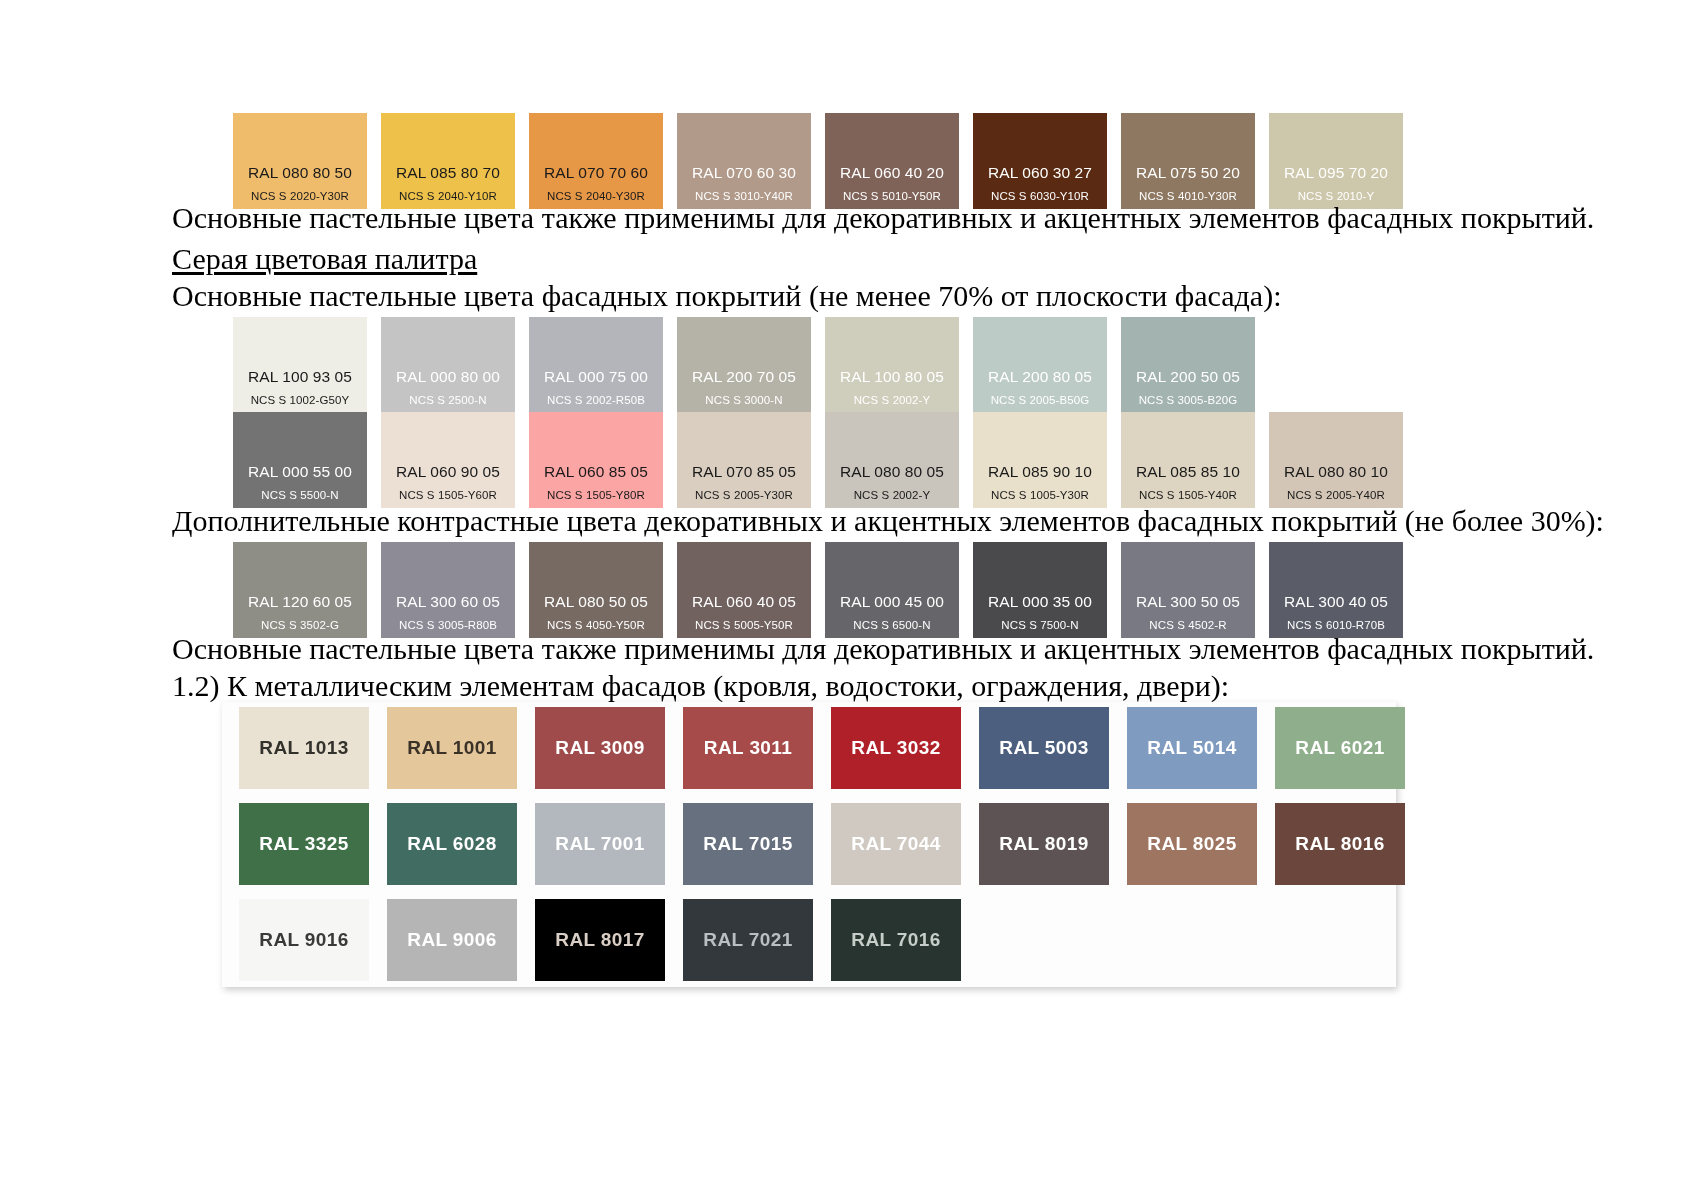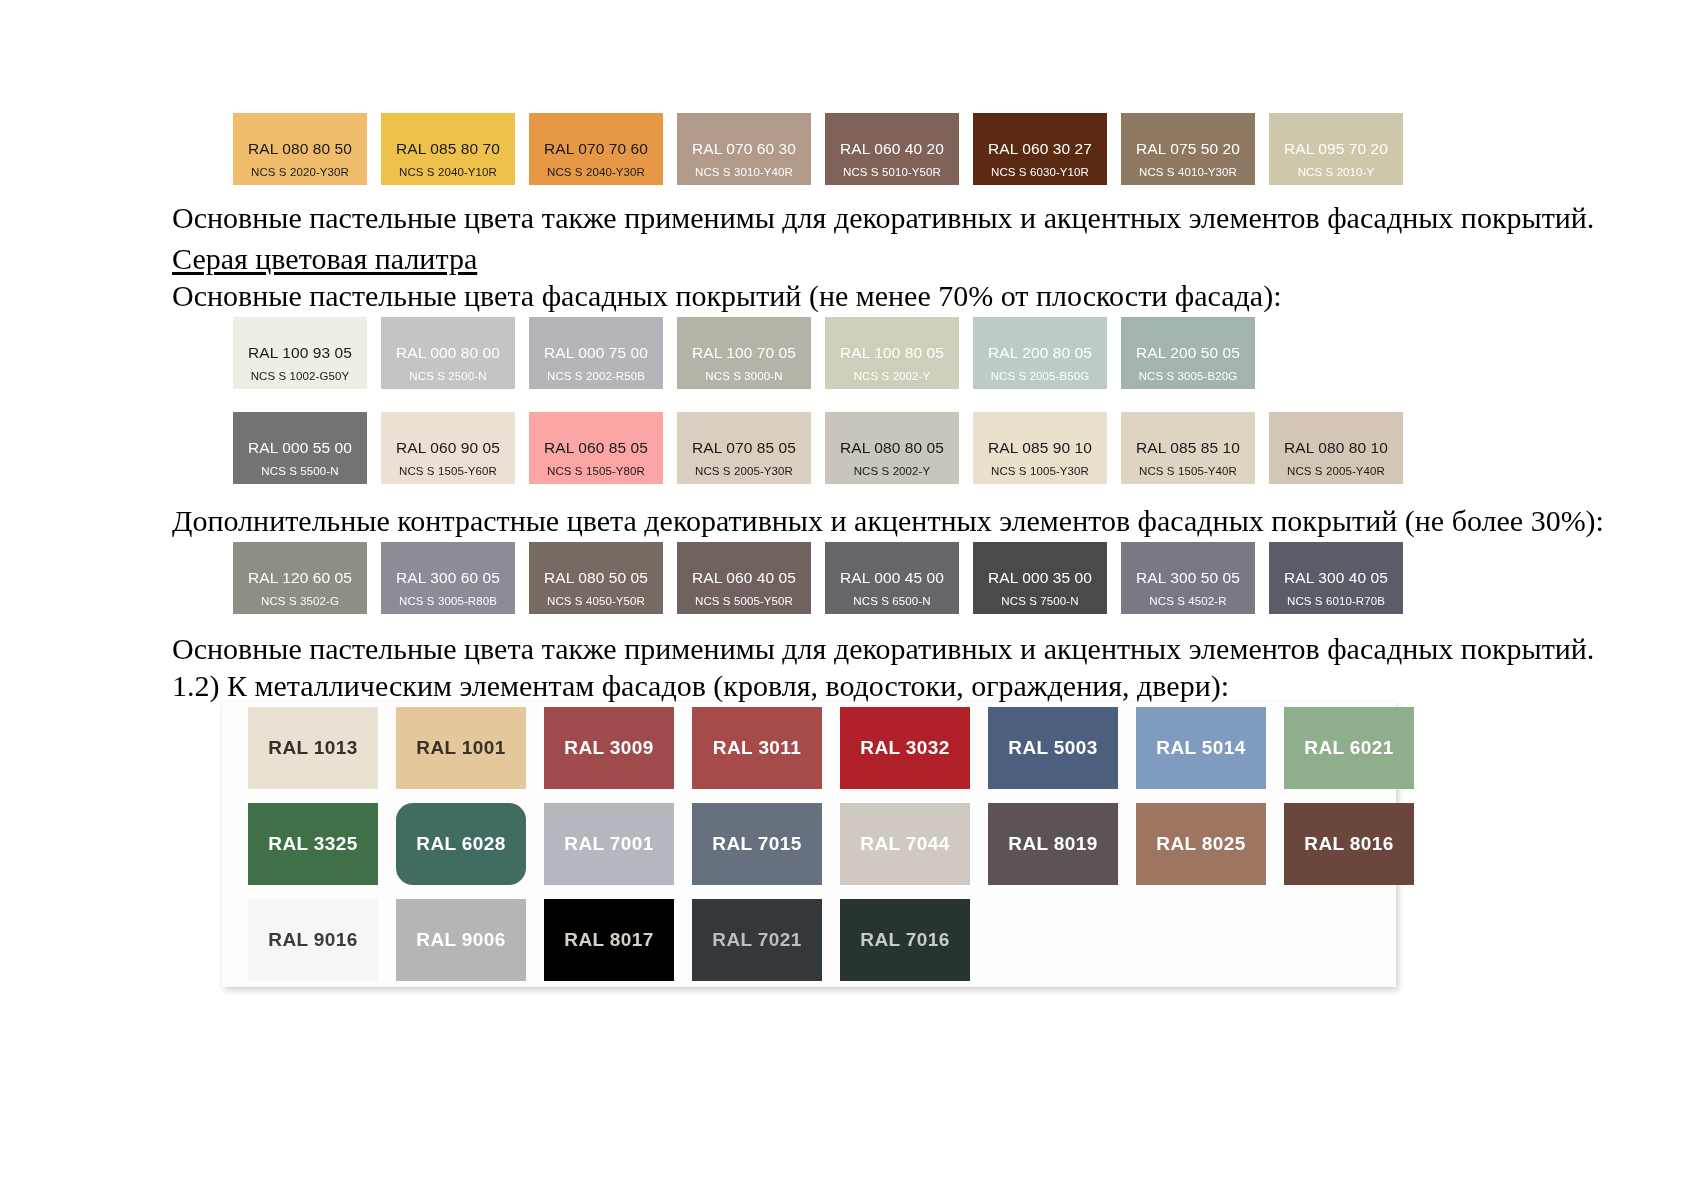--- a/index.html
+++ b/index.html
@@ -35,21 +35,21 @@
     text-underline-offset: 3px;
   }
 
   
   .swatch-row {
     display: flex;
     gap: 0px;
   }
   .ncs-swatch {
     width: 134px;
-    height: 72px;
+    height: 96px;
     position: relative;
     box-sizing: border-box;
     display: flex;
     flex-direction: column;
     justify-content: flex-end;
     align-items: center;
     padding-bottom: 6px;
     font-family: "Liberation Sans", sans-serif;
     overflow: hidden;
   }
@@ -86,21 +86,21 @@
     justify-content: center;
     font-family: "Liberation Sans", sans-serif;
     font-size: 19px;
     font-weight: bold;
     letter-spacing: 0.4px;
     box-sizing: border-box;
   }
   .metal-cell {
     width: 148px;
     display: flex;
-    justify-content: flex-end;
+    justify-content: center;
   }
 </style>
 </head>
 <body>
 
 <div class="page">
 
   <div class="swatch-row" id="warm-row-0" style="position:absolute; left:233px; top:113px;">
       <div class="swatch-cell">
         <div class="ncs-swatch" style="background: rgb(239, 188, 108); color: rgb(26, 26, 26);">
@@ -172,21 +172,21 @@
         </div>
       </div>
       <div class="swatch-cell">
         <div class="ncs-swatch" style="background: rgb(180, 180, 187); color: rgb(255, 255, 255);">
           <div class="ral">RAL 000 75 00</div>
           <div class="ncs">NCS S 2002-R50B</div>
         </div>
       </div>
       <div class="swatch-cell">
         <div class="ncs-swatch" style="background: rgb(181, 179, 167); color: rgb(255, 255, 255);">
-          <div class="ral">RAL 100 70 05</div>
+          <div class="ral">RAL 200 70 05</div>
           <div class="ncs">NCS S 3000-N</div>
         </div>
       </div>
       <div class="swatch-cell">
         <div class="ncs-swatch" style="background: rgb(207, 205, 188); color: rgb(255, 255, 255);">
           <div class="ral">RAL 100 80 05</div>
           <div class="ncs">NCS S 2002-Y</div>
         </div>
       </div>
       <div class="swatch-cell">
@@ -335,21 +335,21 @@
         </div>
         <div class="metal-cell">
           <div class="metal-swatch" style="background: rgb(143, 174, 139); color: rgb(255, 255, 255);">RAL 6021</div>
         </div>
       </div>
     <div class="swatch-row" id="metal-row-1" style="position:absolute; left:8px; top:101px;">
         <div class="metal-cell">
           <div class="metal-swatch" style="background: rgb(63, 112, 72); color: rgb(255, 255, 255);">RAL 3325</div>
         </div>
         <div class="metal-cell">
-          <div class="metal-swatch" style="background: rgb(65, 108, 97); color: rgb(255, 255, 255); border-radius: 17px;">RAL 6028</div>
+          <div class="metal-swatch" style="background: rgb(65, 108, 97); color: rgb(255, 255, 255);">RAL 6028</div>
         </div>
         <div class="metal-cell">
           <div class="metal-swatch" style="background: rgb(179, 184, 191); color: rgb(255, 255, 255);">RAL 7001</div>
         </div>
         <div class="metal-cell">
           <div class="metal-swatch" style="background: rgb(103, 112, 126); color: rgb(255, 255, 255);">RAL 7015</div>
         </div>
         <div class="metal-cell">
           <div class="metal-swatch" style="background: rgb(207, 201, 193); color: rgb(255, 255, 255);">RAL 7044</div>
         </div>

